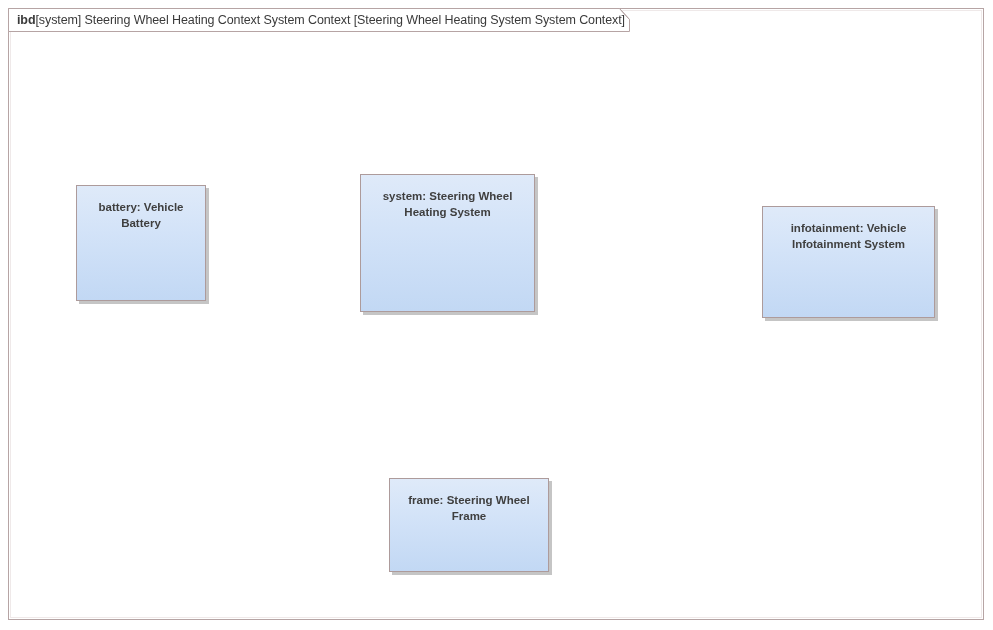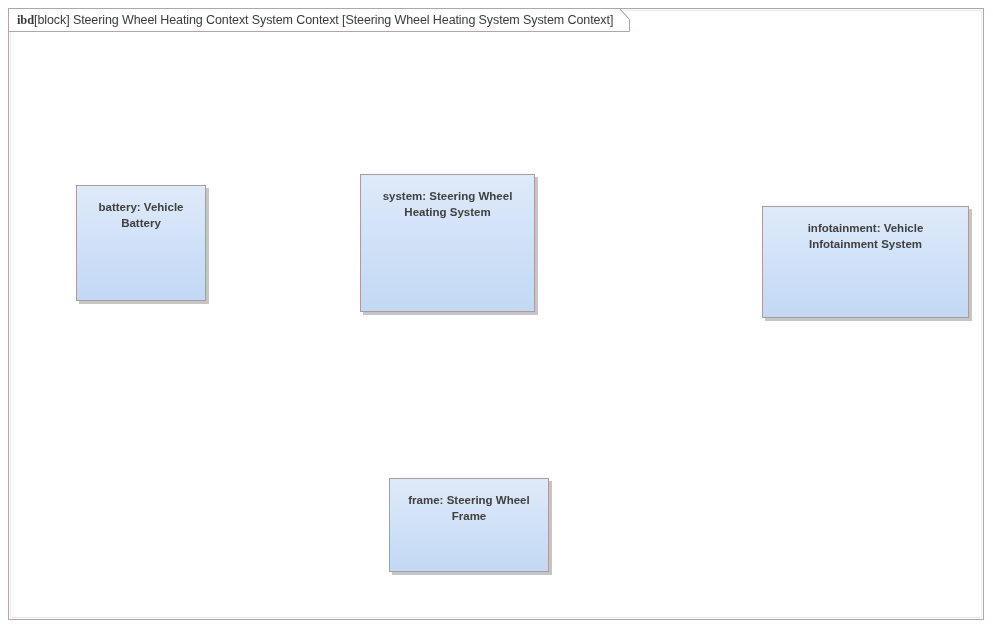--- a/index.html
+++ b/index.html
@@ -66,21 +66,20 @@
     top: 0;
     height: 24px;
     line-height: 24px;
     white-space: nowrap;
     font-size: 12.5px;
     color: #3a3a3a;
     letter-spacing: -0.1px;
   }
   .frame-header .header-text .kind {
     font-weight: bold;
-    font-family: Liberation Serif, serif;
   }
 
   
   .part {
     position: absolute;
     box-sizing: border-box;
     border: 1px solid #ad9b9b;
     background: linear-gradient(to bottom, #dfeaf9 0%, #d3e3f8 40%, #c2d8f4 100%);
     box-shadow: 3px 3px 0 0 rgba(150,150,150,0.55);
     z-index: 2;
@@ -93,36 +92,36 @@
     text-align: center;
     font-size: 11.5px;
     font-weight: bold;
     color: #3f3f3f;
     line-height: 16px;
     white-space: pre-line;
   }
 
   #part-battery      { left: 76px;  top: 185px; width: 130px; height: 116px; padding-left: 12px; }
   #part-system       { left: 360px; top: 174px; width: 175px; height: 138px; text-decoration: underline; }
-  #part-infotainment { left: 762px; top: 206px; width: 207px; height: 112px; }
+  #part-infotainment { left: 762px; top: 206px; width: 173px; height: 112px; }
   #part-frame        { left: 389px; top: 478px; width: 160px; height: 94px;  }
 </style>
 </head>
 <body>
 
 <div id="canvas">
 
   <div class="diagram-frame"></div>
 
   <div class="frame-header">
     <svg viewBox="0 0 622 24" preserveAspectRatio="none">
       <path d="M 0.5 0.5 L 611.5 0.5 L 621.5 11.5 L 621.5 23.5 L 0.5 23.5 Z" fill="#ffffff" stroke="#b6a4a4" stroke-width="1"></path>
       <path d="M 611.5 0.5 L 621.5 11.5" fill="none" stroke="#b6a4a4" stroke-width="1"></path>
     </svg>
-    <div class="header-text"><span class="kind">ibd</span><span>[block] </span><span>Steering Wheel Heating Context System Context</span><span> [Steering Wheel Heating System System Context]</span></div>
+    <div class="header-text"><span class="kind">ibd</span><span>[system] </span><span>Steering Wheel Heating Context System Context</span><span> [Steering Wheel Heating System System Context]</span></div>
   </div>
 
   <div class="part" id="part-battery">
     <div class="part-label">battery: Vehicle
 Battery</div>
   </div>
 
   <div class="part" id="part-system">
     <div class="part-label">system: Steering Wheel
 Heating System</div>

